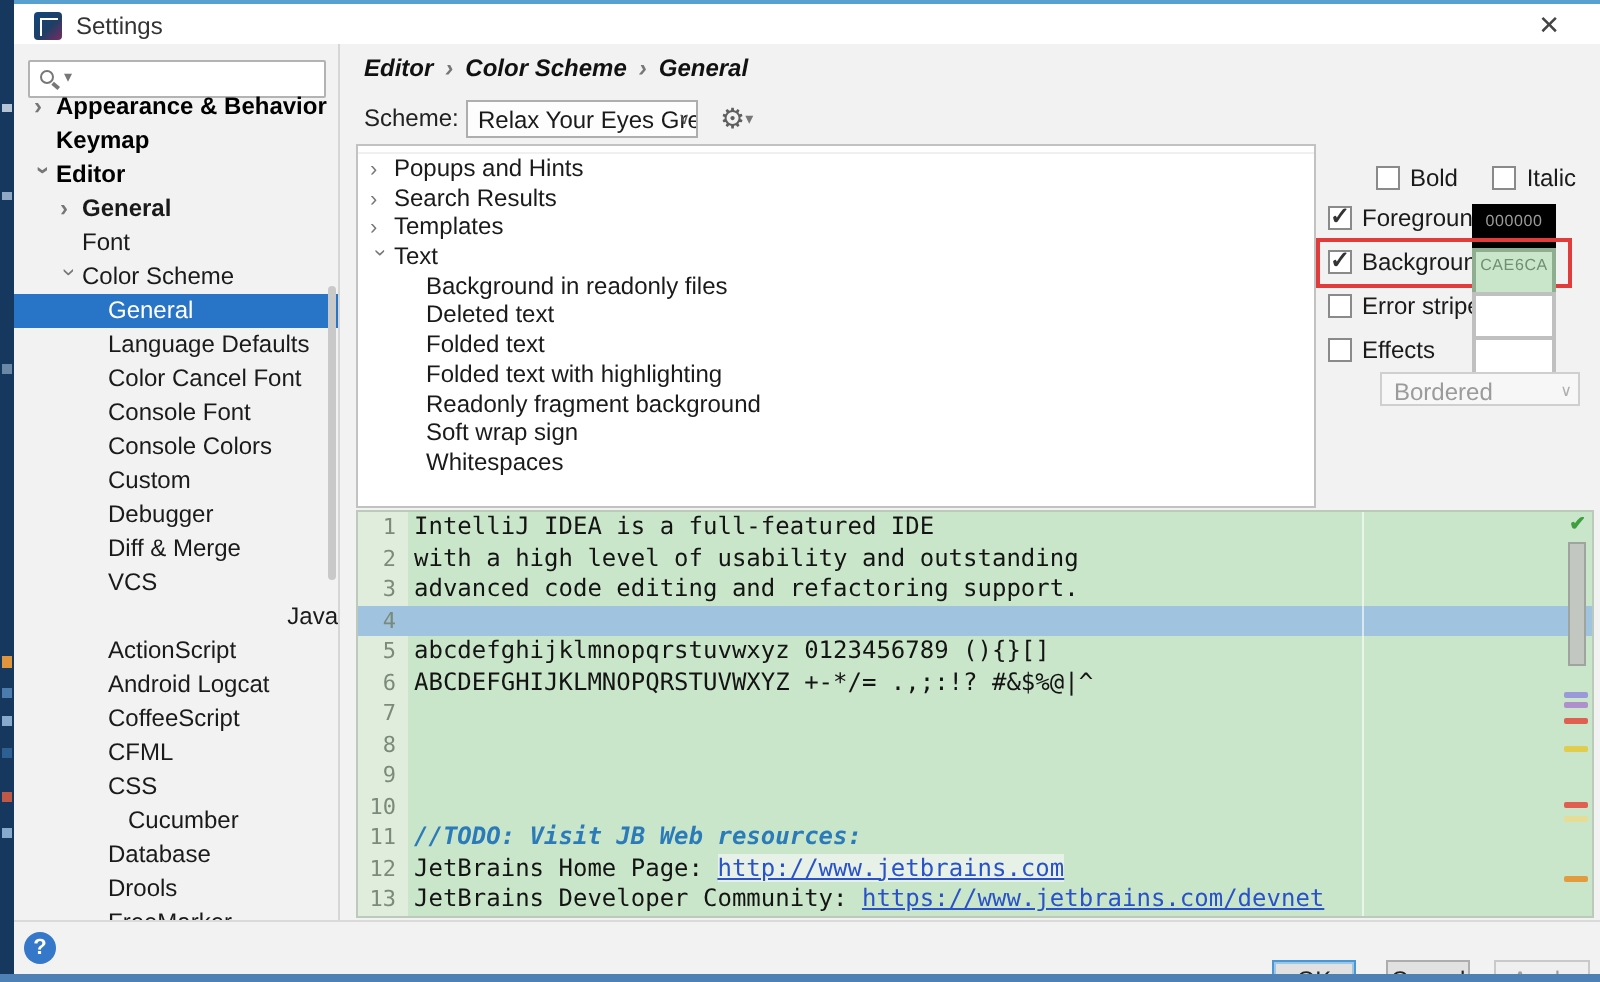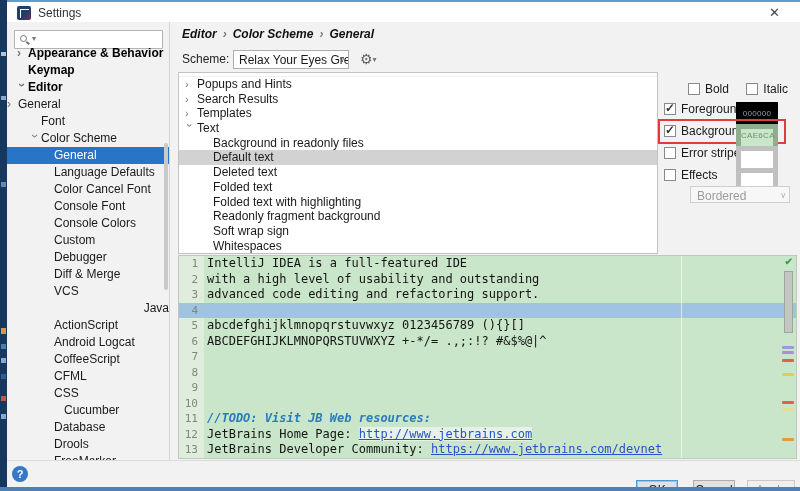--- a/index.html
+++ b/index.html
@@ -58,21 +58,21 @@
   .opt-row .tree-arrow { width:12px; margin-left:6px; font-size:11px; }
   .opt-row.ind1 { padding-left:34px; }
 
   
   .attr { position:absolute; left:490px; top:0; right:0; bottom:0; }
   .bi-row { position:absolute; right:12px; top:60px; height:16px; white-space:nowrap; }
   .bi-item { margin-left:14px; }
   .cb { display:inline-block; width:12px; height:12px; background:#fff; border:1px solid #8a8a8a; position:relative; vertical-align:-2px; margin-right:5px; cursor:pointer; }
   .cb.checked::after { content:"\2713"; position:absolute; left:0px; top:-3px; font-size:12px; color:#333; font-weight:bold; }
   .attr-row { position:absolute; left:4px; right:8px; height:17px; white-space:nowrap; }
-  .swatch { position:absolute; right:14px; top:0; width:42px; height:33px; border:5px solid #ef4444; text-align:center; font-size:8px; line-height:14px; letter-spacing:0.3px; cursor:pointer; }
+  .swatch { position:absolute; right:14px; top:0; width:42px; height:33px; border:2px solid #ef4444; text-align:center; font-size:8px; line-height:14px; letter-spacing:0.3px; cursor:pointer; }
   .hl-rect { position:absolute; left:-6px; top:-5px; width:128px; height:25px; border:2px solid #e03c3c; pointer-events:none; }
   .effects-combo { position:absolute; right:10px; top:164px; width:100px; height:17px; background:#f7f7f7; border:1px solid #cfcfcf; color:#9b9b9b; padding:2px 14px 0 6px; }
   .effects-combo .combo-arrow { color:#b0b0b0; }
 
   
   .editor { position:absolute; left:8px; top:233px; width:619px; height:204px; background:#cae6ca; border:1px solid #bccabc; overflow:hidden; }
   .line { display:flex; height:15.5px; cursor:text; }
   .ln { width:25px; background:#e0ecdc; color:#7b8b7b; text-align:right; padding-right:6px;
         font-family:"DejaVu Sans Mono",monospace; font-size:11px; line-height:15.5px; flex:none; }
   .code { flex:1; padding-left:3px; white-space:pre; font-family:"DejaVu Sans Mono",monospace; font-size:12px; line-height:15.5px; color:#141414; }
@@ -119,21 +119,21 @@
 
   <div class="sidebar">
     <div class="search-box">
       <span class="mag"></span>
       <span class="search-arrow">▾</span>
     </div>
     <div class="tree" id="sidebar-tree">
         <div class="side-row bold" style="padding-left: 10px;"><span class="tree-arrow">›</span><span>Appearance &amp; Behavior</span></div>
         <div class="side-row bold" style="padding-left: 10px;"><span class="tree-arrow"></span><span>Keymap</span></div>
         <div class="side-row bold" style="padding-left: 10px;"><span class="tree-arrow open">›</span><span>Editor</span></div>
-        <div class="side-row" style=""><span class="tree-arrow">›</span><span>General</span></div>
+        <div class="side-row" style="padding-left: 23px; font-weight: bold;"><span class="tree-arrow">›</span><span>General</span></div>
         <div class="side-row" style="padding-left: 23px;"><span class="tree-arrow"></span><span>Font</span></div>
         <div class="side-row" style="padding-left: 23px;"><span class="tree-arrow open">›</span><span>Color Scheme</span></div>
         <div class="side-row selected" style="padding-left: 36px;"><span class="tree-arrow"></span><span>General</span></div>
         <div class="side-row" style="padding-left: 36px;"><span class="tree-arrow"></span><span>Language Defaults</span></div>
         <div class="side-row" style="padding-left: 36px;"><span class="tree-arrow"></span><span>Color Cancel Font</span></div>
         <div class="side-row" style="padding-left: 36px;"><span class="tree-arrow"></span><span>Console Font</span></div>
         <div class="side-row" style="padding-left: 36px;"><span class="tree-arrow"></span><span>Console Colors</span></div>
         <div class="side-row" style="padding-left: 36px;"><span class="tree-arrow"></span><span>Custom</span></div>
         <div class="side-row" style="padding-left: 36px;"><span class="tree-arrow"></span><span>Debugger</span></div>
         <div class="side-row" style="padding-left: 36px;"><span class="tree-arrow"></span><span>Diff &amp; Merge</span></div>
@@ -167,21 +167,20 @@
       </span>
     </div>
 
     <div class="opt-panel" id="options-list">
       <div class="opt-sliver"></div>
     <div class="opt-row"><span class="tree-arrow">›</span><span>Popups and Hints</span></div>
         <div class="opt-row"><span class="tree-arrow">›</span><span>Search Results</span></div>
         <div class="opt-row"><span class="tree-arrow">›</span><span>Templates</span></div>
         <div class="opt-row"><span class="tree-arrow open">›</span><span>Text</span></div>
         <div class="opt-row ind1"><span>Background in readonly files</span></div>
-        <div class="opt-row selected ind1"><span>Default text</span></div>
         <div class="opt-row ind1"><span>Deleted text</span></div>
         <div class="opt-row ind1"><span>Folded text</span></div>
         <div class="opt-row ind1"><span>Folded text with highlighting</span></div>
         <div class="opt-row ind1"><span>Readonly fragment background</span></div>
         <div class="opt-row ind1"><span>Soft wrap sign</span></div>
         <div class="opt-row ind1"><span>Whitespaces</span></div>
       </div>
 
     <div class="attr">
       <div class="bi-row">

